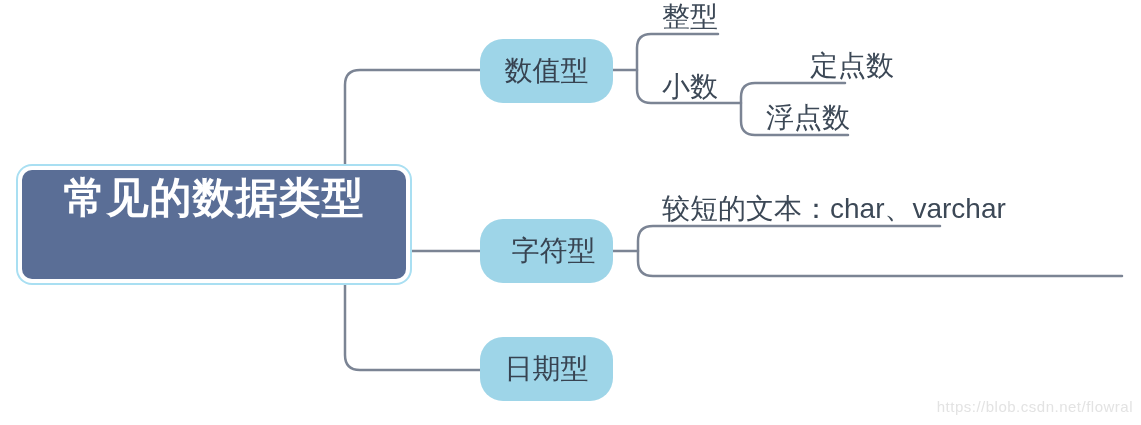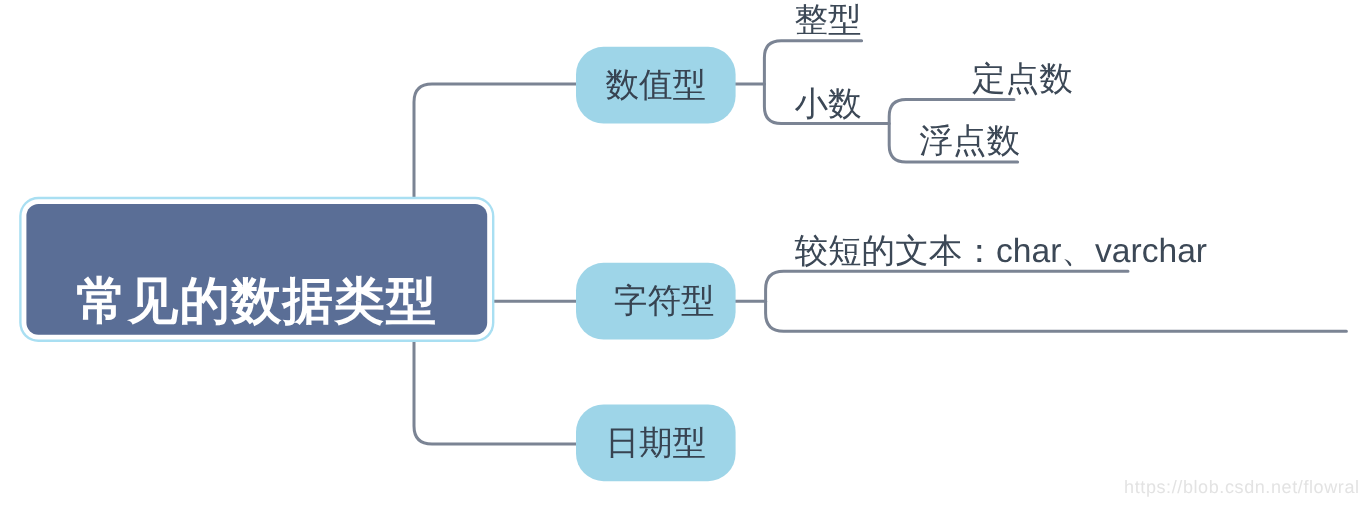--- a/index.html
+++ b/index.html
@@ -35,21 +35,21 @@
     stroke-width:2.5;
     stroke-linecap:round;
   }
   .root-node{
     position:absolute;
     left:22px;top:170px;
     width:384px;height:109px;
     background:var(--root-fill);
     border-radius:10px;
     box-shadow:0 0 0 4px #ffffff,0 0 0 6px var(--selection);
-    display:flex;align-items:flex-end;justify-content:center;
+    display:flex;align-items:flex-start;justify-content:center;
     color:var(--root-text);
     font-size:42px;
     font-weight:bold;
     letter-spacing:1px;
     white-space:nowrap;
   }
   .branch-node{
     position:absolute;
     left:480px;
     width:133px;height:64px;

